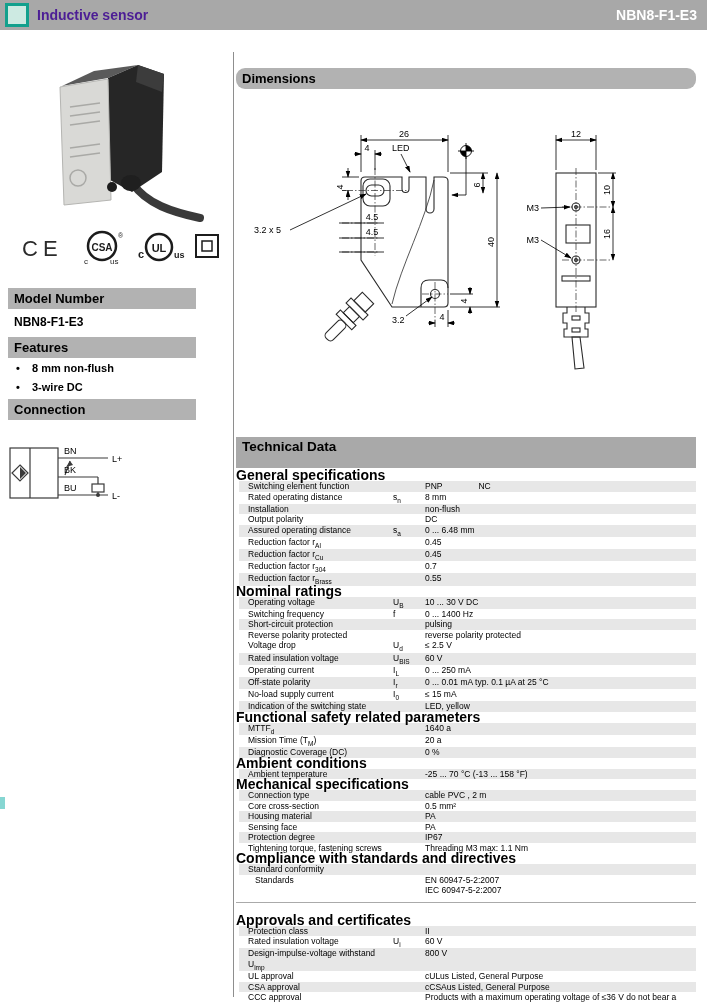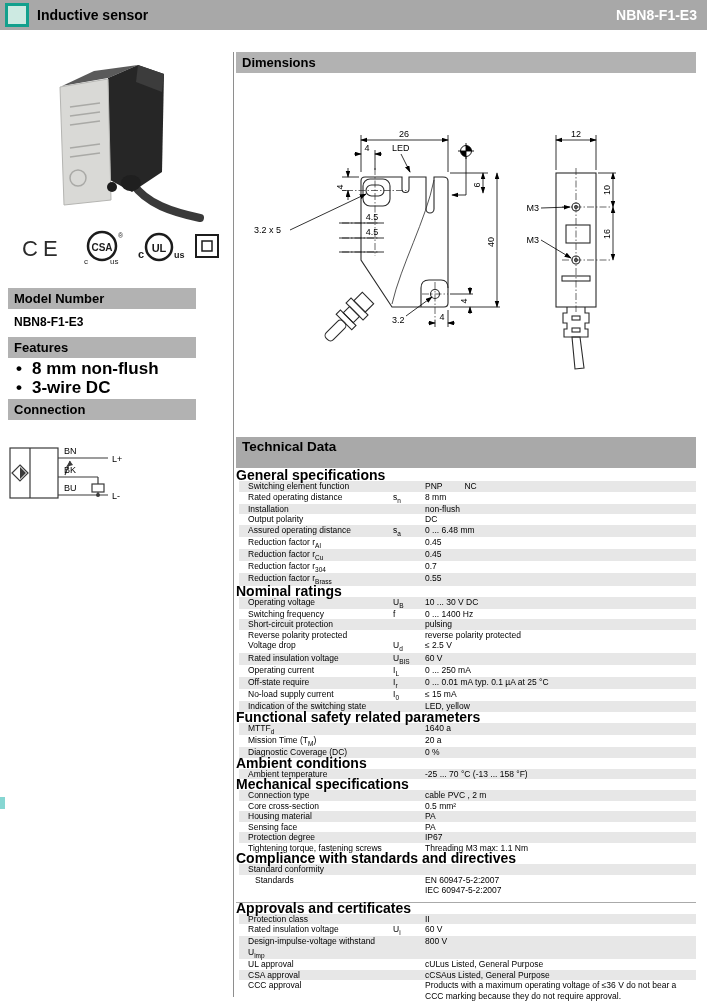--- a/index.html
+++ b/index.html
@@ -2,50 +2,50 @@
 <html><head>
 <meta charset="utf-8">
 <style>
   html,body{margin:0;padding:0;background:#fff;}
   body{font-family:"Liberation Sans", sans-serif; color:#000;}
   #page{position:relative;width:707px;height:1002px;background:#fff;overflow:hidden;}
 
   
   .topbar{position:absolute;left:0;top:0;width:707px;height:30px;background:#a8a8a8;}
   .teal-sq{position:absolute;left:5px;top:3px;width:24px;height:24px;background:#cdeae2;border:3px solid #12a08d;box-sizing:border-box;}
-  .topbar .t-left{position:absolute;left:37px;top:0;height:30px;line-height:30px;color:#000000;font-weight:bold;font-size:14px;}
+  .topbar .t-left{position:absolute;left:37px;top:0;height:30px;line-height:30px;color:#4c1d95;font-weight:bold;font-size:14px;}
   .topbar .t-right{position:absolute;right:10px;top:0;height:30px;line-height:30px;color:#fff;font-weight:bold;font-size:14px;}
 
   .page-mark{position:absolute;left:0;top:797px;width:5px;height:12px;background:#86d6d2;}
 
   
   .secbar{background:#b2b2b2;height:21px;line-height:21px;font-weight:bold;font-size:13px;padding-left:6px;box-sizing:border-box;}
   .leftcol .secbar{width:188px;}
   .abs{position:absolute;}
 
   .model-value{font-weight:bold;font-size:12px;}
-  .feat-list{margin:0;padding:0;list-style:none;font-weight:bold;font-size:17px;}
+  .feat-list{margin:0;padding:0;list-style:none;font-weight:bold;font-size:11px;}
   .feat-list li{margin:0 0 6px 0;padding-left:18px;position:relative;line-height:13px;}
   .feat-list li:before{content:"\2022";position:absolute;left:2px;}
 
   .vsep{position:absolute;left:233px;top:52px;width:1px;height:945px;background:#8e8e8e;}
 
   
   .td-wrap{position:absolute;left:236px;top:437px;width:460px;}
   .td-bar{background:#a9a9a9;height:31px;line-height:19px;font-weight:bold;font-size:13.5px;padding-left:6px;box-sizing:border-box;}
   .td-table{margin-top:2px;border-bottom:1px solid #aaa;padding-bottom:2px;}
   .td-sec{font-weight:bold;font-size:14px;line-height:11px;}
-  .td-sec.td-gap{border-top:1px solid #aaa;margin-top:6px;padding-top:0;}
+  .td-sec.td-gap{border-top:1px solid #aaa;margin-top:6px;padding-top:12px;}
   .td-row{display:grid;grid-template-columns:154px 32px 1fr;margin-left:3px;font-size:8.5px;line-height:10.5px;min-height:10.5px;}
   .td-row.shade{background:#e7e7e7;}
   .td-row .c-l{padding-left:9px;}
   .td-row.ind2 .c-l{padding-left:9px;}
   .td-row.ind3 .c-l{padding-left:16px;}
   .td-row sub{font-size:6.5px;line-height:1;}
-  .td-row .gap{margin-left:22px;}
+  .td-row .gap{margin-left:36px;}
   .td-sec, .td-row{color:#000;}
 
   
   svg text{font-family:"Liberation Sans", sans-serif;}
   .dimtxt{font-size:9px;fill:#000;}
   .lbltxt{font-size:9px;fill:#000;}
 </style>
 </head>
 <body>
 
@@ -134,21 +134,21 @@
       <polygon points="62,21 58,27 65,25" fill="#3a3a3a"></polygon>
       <circle cx="90" cy="55" r="2" fill="#3a3a3a"></circle>
       <text class="lbltxt" x="56" y="14">BN</text>
       <text class="lbltxt" x="56" y="33">BK</text>
       <text class="lbltxt" x="56" y="51">BU</text>
       <text class="lbltxt" x="104" y="22">L+</text>
       <text class="lbltxt" x="104" y="59">L-</text>
     </svg>
   </div>
 
-  <div class="abs secbar" style="left:236px;top:52px;width:460px;">Dimensions</div>
+  <div class="abs secbar" style="left:236px;top:68px;width:460px;border-radius:9px;">Dimensions</div>
 
   <svg class="abs" style="left:236px;top:80px;" width="464" height="350" viewBox="0 0 464 350">
     <defs>
       <marker id="ar" markerWidth="9" markerHeight="7" refX="8" refY="3" orient="auto-start-reverse">
         <path d="M0,0 L9,3 L0,6 z" fill="#000"></path>
       </marker>
     </defs>
 
     <g fill="none" stroke="#2a2a2a" stroke-width="1.1">
       <path d="M125,180 L125,101 Q125,97 129,97 L166,97 L166,109 A3.5,3.5 0 0 0 173,109 L173,97 L190,97 L190,129 A4,4 0 0 0 198,129 L198,97 L207,97 Q212,97 212,101 L212,223 Q212,227 208,227 L156,227 L125,180 Z"></path>
@@ -344,21 +344,21 @@
           <div class="c-l"><span>Rated insulation voltage</span></div>
           <div class="c-s"><span>U</span><sub>BIS</sub></div>
           <div class="c-v"><span>60 V</span></div>
         </div>
         <div class="td-row ind1">
           <div class="c-l"><span>Operating current</span></div>
           <div class="c-s"><span>I</span><sub>L</sub></div>
           <div class="c-v"><span>0 ... 250 mA</span></div>
         </div>
         <div class="td-row shade ind1">
-          <div class="c-l"><span>Off-state require</span></div>
+          <div class="c-l"><span>Off-state polarity</span></div>
           <div class="c-s"><span>I</span><sub>r</sub></div>
           <div class="c-v"><span>0 ... 0.01 mA typ. 0.1 µA at 25 °C</span></div>
         </div>
         <div class="td-row ind1">
           <div class="c-l"><span>No-load supply current</span></div>
           <div class="c-s"><span>I</span><sub>0</sub></div>
           <div class="c-v"><span>≤ 15 mA</span></div>
         </div>
         <div class="td-row shade ind1">
           <div class="c-l"><span>Indication of the switching state</span></div>

